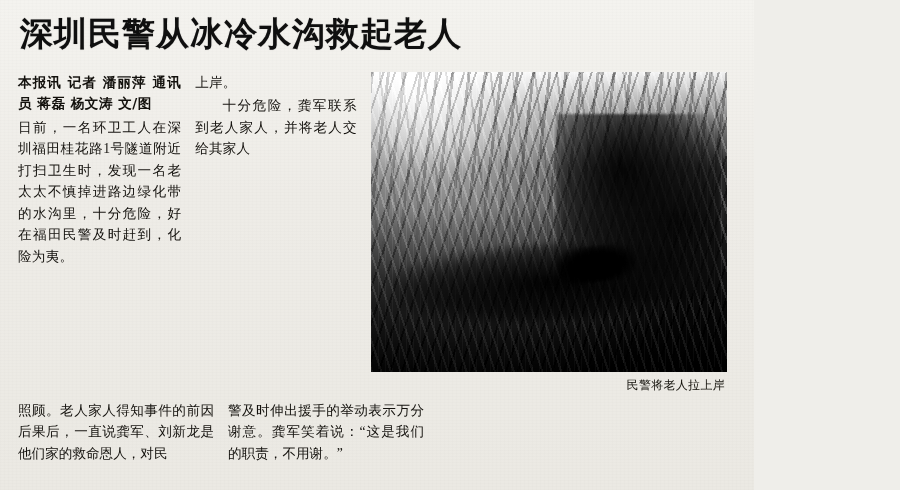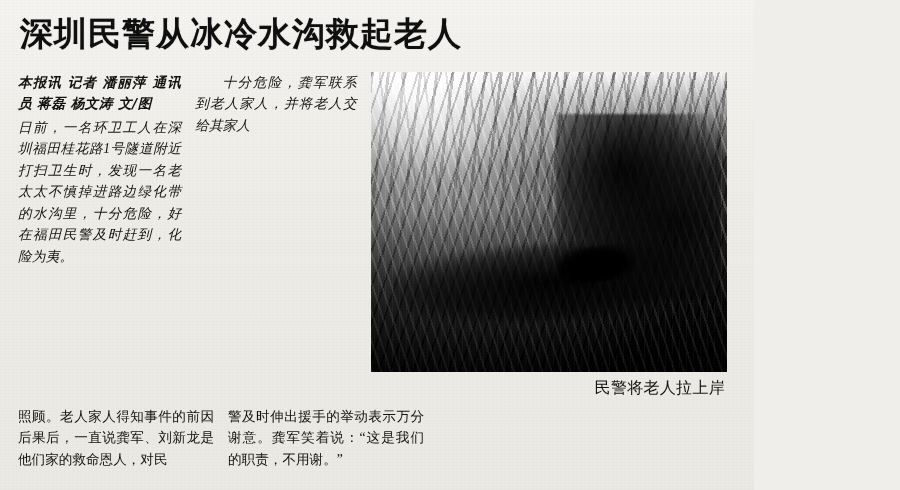--- a/index.html
+++ b/index.html
@@ -60,21 +60,20 @@
     font-size: 13.6px;
     line-height: 1.58;
     color: #15130f;
     text-align: justify;
     text-justify: inter-ideograph;
     letter-spacing: .2px;
   }
   .col p {
     margin: 0 0 2px 0;
     text-indent: 2em;
-    font-style: italic;
   }
   .col p.noindent {
     text-indent: 0;
   }
   .lede {
     font-weight: bold;
     font-family: "DejaVu Sans", sans-serif;
     letter-spacing: .5px;
   }
   .col1 {
@@ -164,21 +163,21 @@
   .ph-highlight {
     position: absolute;
     left: 0;
     top: 0;
     width: 40%;
     height: 40%;
     background: radial-gradient(ellipse at 25% 20%, rgba(255,255,255,.45) 0%, rgba(255,255,255,.12) 45%, rgba(255,255,255,0) 70%);
   }
   .caption {
     text-align: right;
-    font-size: 16px;
+    font-size: 12px;
     line-height: 1.5;
     color: #17150f;
     margin: 4px 2px 4px 0;
     font-family: "DejaVu Sans", sans-serif;
     letter-spacing: .3px;
   }
   .bottom-cols {
     display: flex;
     gap: 14px;
     margin-top: 2px;
@@ -206,20 +205,21 @@
   <div class="rule"></div>
 
   <div class="body-area">
 
     <div class="col col1">
       <p class="noindent lede">本报讯 记者 潘丽萍 通讯员 蒋磊 杨文涛 文/图</p>
       <p class="noindent">日前，一名环卫工人在深圳福田桂花路1号隧道附近打扫卫生时，发现一名老太太不慎掉进路边绿化带的水沟里，十分危险，好在福田民警及时赶到，化险为夷。</p>
     </div>
 
     <div class="col col2">
+      <p class="noindent">上岸。</p>
       <p>十分危险，龚军联系到老人家人，并将老人交给其家人</p>
     </div>
 
     <div class="right-col">
       <div class="photo">
         <div class="layer ph-base"></div>
         <div class="layer ph-sky"></div>
         <div class="layer ph-trees"></div>
         <div class="layer ph-grass"></div>
         <div class="ph-ditch"></div>

